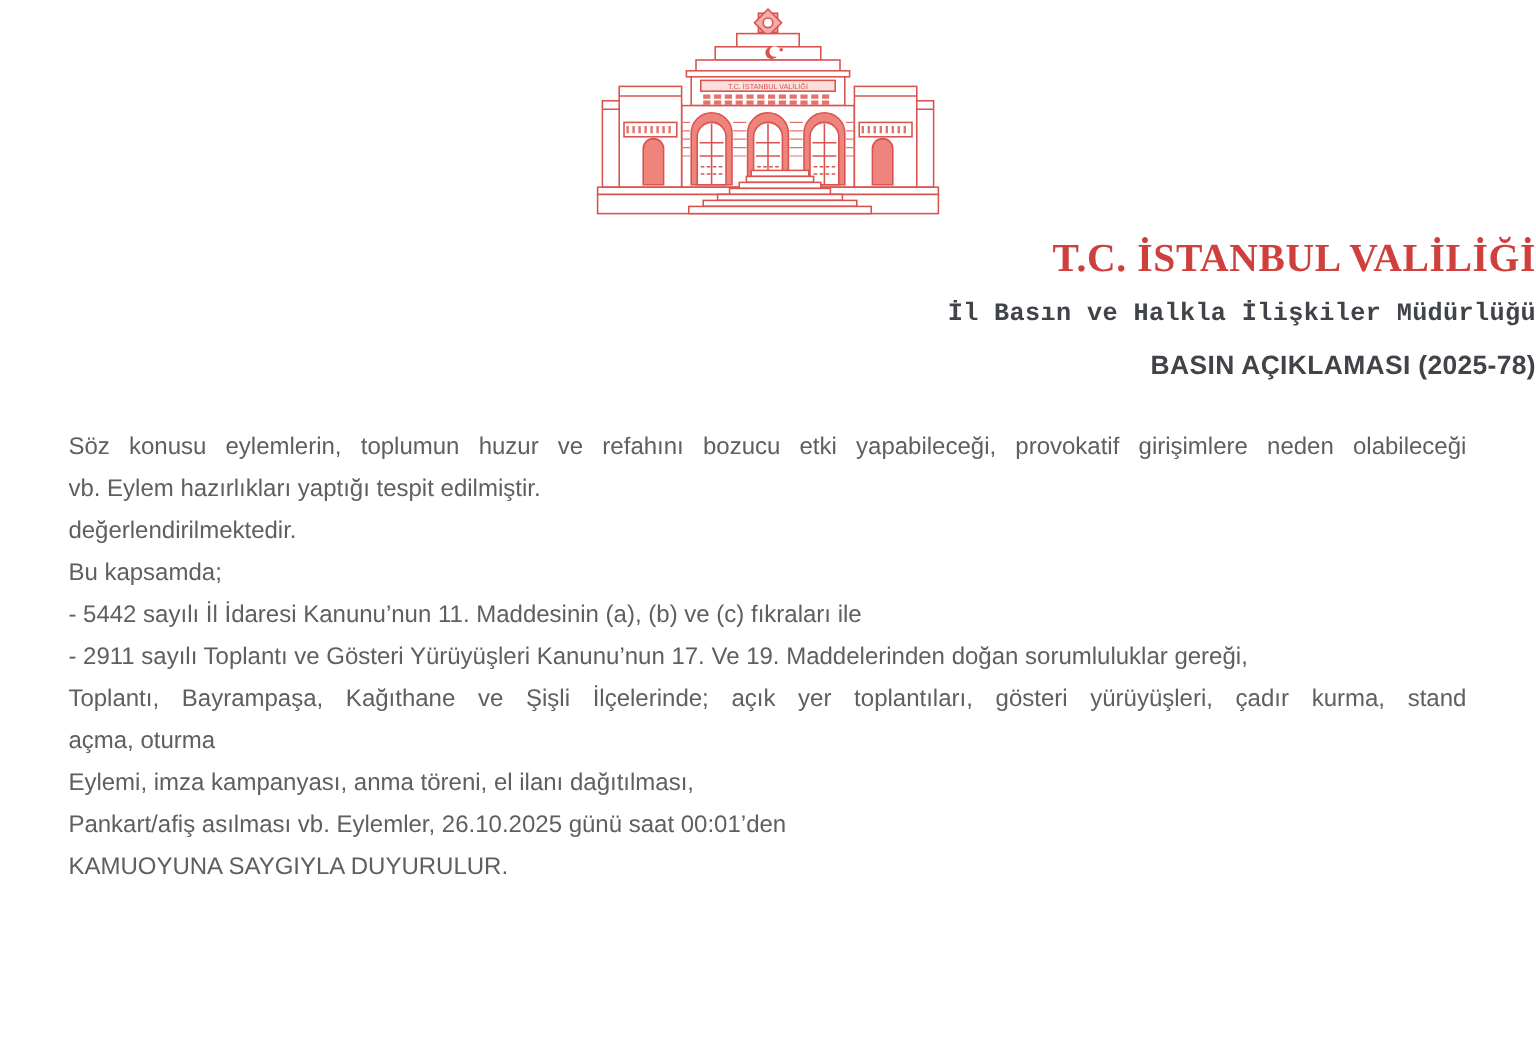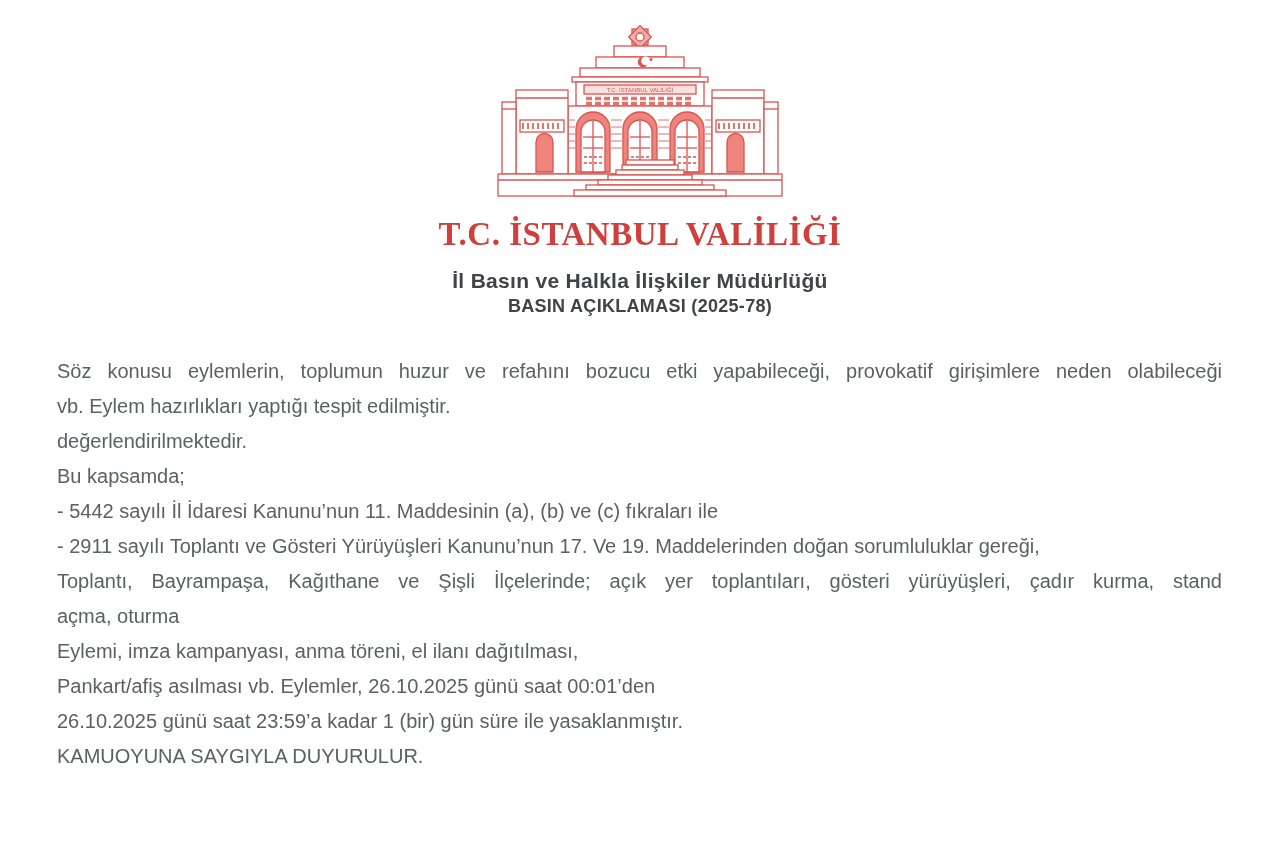--- a/index.html
+++ b/index.html
@@ -5,41 +5,42 @@
   * { margin: 0; padding: 0; box-sizing: border-box; }
   html, body { background: #ffffff; }
   .page {
     position: relative;
     width: 1280px;
     height: 865px;
     background: #ffffff;
     overflow: hidden;
     font-family: "Liberation Sans", "DejaVu Sans", sans-serif;
   }
-  .header { padding-top: 24px; text-align: center; }
+  .header { padding-top: 6px; text-align: right; }
   .logo-wrap { width: 320px; margin: 0 auto; }
   .logo-wrap svg { display: block; }
   .agency-title {
     margin-top: 6px;
     font-family: "Liberation Serif", "DejaVu Serif", serif;
     font-size: 33px;
     font-weight: 600;
     letter-spacing: 0.5px;
     color: #cf403c;
   }
   .sub-title {
     margin-top: 16px;
     font-size: 21px;
     font-weight: bold;
     letter-spacing: 0.3px;
     color: #404347;
+    font-family: Liberation Mono, monospace;
   }
   .release-title {
-    margin-top: 3px;
-    font-size: 18px;
+    margin-top: 18px;
+    font-size: 22px;
     font-weight: bold;
     letter-spacing: 0.3px;
     color: #404347;
   }
   .doc-body {
     margin-top: 37px;
     padding: 0 58px 0 57px;
     font-size: 20px;
     line-height: 35px;
     color: #5d6063;
@@ -173,17 +174,16 @@
     <div class="line j">Söz konusu eylemlerin, toplumun huzur ve refahını bozucu etki yapabileceği, provokatif girişimlere neden olabileceği</div>
     <div class="line">vb. Eylem hazırlıkları yaptığı tespit edilmiştir.</div>
     <div class="line">değerlendirilmektedir.</div>
     <div class="line">Bu kapsamda;</div>
     <div class="line">- 5442 sayılı İl İdaresi Kanunu’nun 11. Maddesinin (a), (b) ve (c) fıkraları ile</div>
     <div class="line">- 2911 sayılı Toplantı ve Gösteri Yürüyüşleri Kanunu’nun 17. Ve 19. Maddelerinden doğan sorumluluklar gereği,</div>
     <div class="line j">Toplantı, Bayrampaşa, Kağıthane ve Şişli İlçelerinde; açık yer toplantıları, gösteri yürüyüşleri, çadır kurma, stand</div>
     <div class="line">açma, oturma</div>
     <div class="line">Eylemi, imza kampanyası, anma töreni, el ilanı dağıtılması,</div>
     <div class="line">Pankart/afiş asılması vb. Eylemler, 26.10.2025 günü saat 00:01’den</div>
-    <div class="line">26.10.2025 günü saat 23:59’a kadar 1 (bir) gün süre ile yasaklanmıştır.</div>
     <div class="line">KAMUOYUNA SAYGIYLA DUYURULUR.</div>
   </div>
 
 </div>
 
 </body></html>

